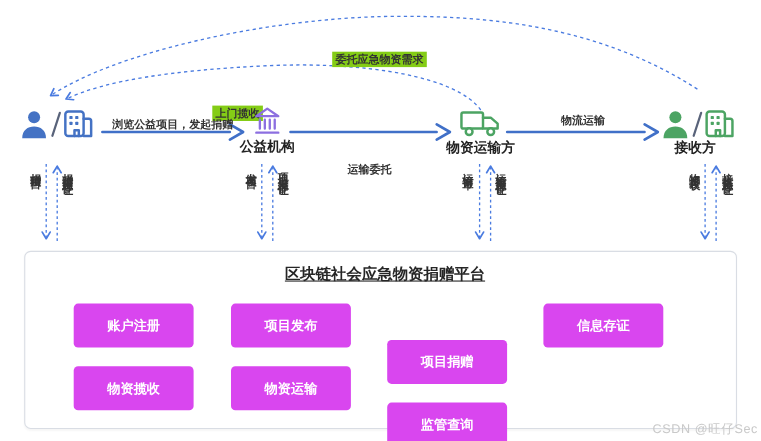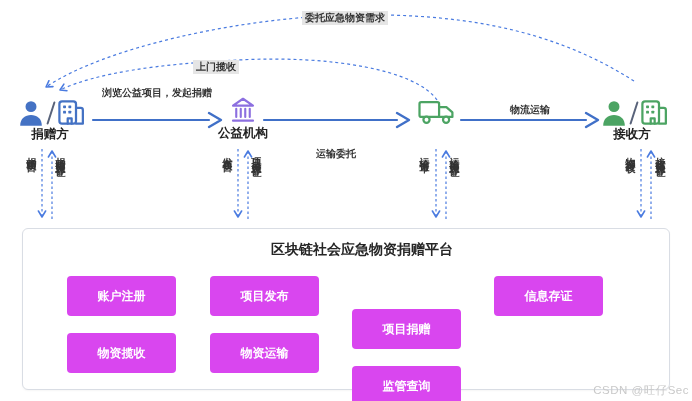--- a/index.html
+++ b/index.html
@@ -2,32 +2,32 @@
 <html><head>
 <meta charset="utf-8">
 <style>
   html,body{margin:0;padding:0;background:#fff;}
   .stage{
     position:relative;width:692px;height:401px;background:#fff;overflow:hidden;
     font-family:"Liberation Sans","DejaVu Sans",sans-serif;color:#262626;
   }
   svg.layer{position:absolute;left:0;top:0;z-index:1;}
   .lbl{position:absolute;z-index:3;font-size:10px;font-weight:bold;color:#333;text-align:center;white-space:nowrap;}
-  .chip{background:#e5e5e5;padding:0 3px;}
+  .chip{background:#84cc16;padding:0 3px;margin-top:36px;}
   .entity-label{position:absolute;z-index:3;font-size:12.5px;font-weight:bold;color:#222;text-align:center;}
   .vtext{
     position:absolute;z-index:3;writing-mode:vertical-rl;text-orientation:upright;
     font-size:10px;font-weight:600;color:#333;letter-spacing:2px;line-height:1;
   }
   .slash{position:absolute;z-index:3;width:2px;height:24px;background:#59637a;transform:rotate(18deg);border-radius:1px;}
   .platform-box{
     position:absolute;left:22px;top:228px;width:646px;height:160px;z-index:2;
     background:#fff;border:1px solid #d9dde4;border-radius:6px;box-shadow:0 1px 2px rgba(0,0,0,0.04);
   }
-  .platform-title{position:absolute;left:16px;top:12px;width:100%;text-align:center;font-size:14px;font-weight:bold;color:#262626;}
+  .platform-title{position:absolute;left:4px;top:12px;width:100%;text-align:center;font-size:14px;font-weight:bold;color:#262626;text-decoration:underline;}
   .btn{
     position:absolute;width:109px;height:40px;background:#d946ef;border-radius:4px;
     color:#fff;font-size:12px;font-weight:bold;display:flex;align-items:center;justify-content:center;
     cursor:pointer;
   }
   .r1{top:47px;} .r2{top:104px;}
   .c1{left:44px;} .c2{left:187px;} .c3{left:329px;margin-top:33px;} .c4{left:471px;}
   .watermark{position:absolute;right:3px;bottom:3px;z-index:4;font-size:11.5px;color:#c9c9c9;letter-spacing:0.5px;}
   .icon{position:absolute;z-index:3;}
 </style>
@@ -64,21 +64,21 @@
       <path d="M436,149 L436,217" marker-end="url(#arrD)"></path>
       <path d="M446,219 L446,151" marker-end="url(#arrD)"></path>
       <path d="M641,149 L641,217" marker-end="url(#arrD)"></path>
       <path d="M651,219 L651,151" marker-end="url(#arrD)"></path>
     </g>
   </svg>
 
   <div class="lbl chip" style="left:302px;top:11px;">委托应急物资需求</div>
   <div class="lbl chip" style="left:193px;top:60px;">上门揽收</div>
 
-  <div class="lbl" style="left:87px;top:86px;width:140px;text-align:center;">浏览公益项目，发起捐赠</div>
+  <div class="lbl" style="left:87px;top:106px;width:140px;text-align:center;">浏览公益项目，发起捐赠</div>
   <div class="lbl" style="left:296px;top:103px;width:80px;margin-top:44px;">运输委托</div>
   <div class="lbl" style="left:490px;top:103px;width:80px;font-family:Liberation Serif, serif;">物流运输</div>
 
   <svg class="icon" style="left:15px;top:99px;" width="32" height="28" viewBox="0 0 22 22">
     <circle cx="11" cy="6" r="4.3" fill="#4472c4"></circle>
     <path d="M2.5,21 C2.5,15.3 6.4,12.6 11,12.6 C15.6,12.6 19.5,15.3 19.5,21 Z" fill="#4472c4"></path>
   </svg>
   <div class="slash" style="left:50px;top:101px;"></div>
   <svg class="icon" style="left:56px;top:98px;" width="30" height="29" viewBox="0 0 22 22">
     <g fill="none" stroke="#4472c4" stroke-width="1.7" stroke-linecap="round" stroke-linejoin="round">
@@ -86,21 +86,20 @@
       <path d="M14.8,7.5 h3.6 a1.6,1.6 0 0 1 1.6,1.6 V19.5 h-5.2"></path>
       <path d="M8.5,19.5 v-4 h3 v4"></path>
     </g>
     <g fill="#4472c4">
       <rect x="5" y="5.6" width="2.2" height="2.2" rx="0.5"></rect>
       <rect x="9" y="5.6" width="2.2" height="2.2" rx="0.5"></rect>
       <rect x="5" y="9.6" width="2.2" height="2.2" rx="0.5"></rect>
       <rect x="9" y="9.6" width="2.2" height="2.2" rx="0.5"></rect>
     </g>
   </svg>
-  <div class="entity-label" style="left:15px;top:126px;width:70px;">捐赠方</div>
   <div class="vtext" style="left:26px;top:149px;">捐赠项目</div>
   <div class="vtext" style="left:55px;top:149px;">捐赠信息存证</div>
 
   <svg class="icon" style="left:227px;top:95px;" width="32" height="30" viewBox="0 0 24 24">
     <g fill="none" stroke="#8c6fe0" stroke-width="1.7" stroke-linecap="round" stroke-linejoin="round">
       <path d="M4,8.5 L12,3 L20,8.5 Z"></path>
       <path d="M6.6,11 V17.5 M10.2,11 V17.5 M13.8,11 V17.5 M17.4,11 V17.5"></path>
       <path d="M4,20.5 H20"></path>
     </g>
   </svg>
@@ -109,20 +108,21 @@
   <div class="vtext" style="left:251px;top:149px;">项目信息存证</div>
 
   <svg class="icon" style="left:417px;top:98px;" width="40" height="28" viewBox="0 0 28 20">
     <g fill="none" stroke="#4ca463" stroke-width="1.6" stroke-linecap="round" stroke-linejoin="round">
       <rect x="1.5" y="3" width="14" height="10.5" rx="1.2"></rect>
       <path d="M15.5,6.5 h5.2 l4.3,3.8 v3.2 h-9.5"></path>
       <circle cx="6.5" cy="15.5" r="2.2" fill="#fff"></circle>
       <circle cx="20.5" cy="15.5" r="2.2" fill="#fff"></circle>
     </g>
   </svg>
+  <div class="entity-label" style="left:387px;top:126px;width:100px;">物资运输方</div>
   <div class="vtext" style="left:419px;top:149px;">运输订单</div>
   <div class="vtext" style="left:449px;top:149px;">运输信息存证</div>
 
   <svg class="icon" style="left:598px;top:99px;" width="32" height="28" viewBox="0 0 22 22">
     <circle cx="11" cy="6" r="4.3" fill="#4ca463"></circle>
     <path d="M2.5,21 C2.5,15.3 6.4,12.6 11,12.6 C15.6,12.6 19.5,15.3 19.5,21 Z" fill="#4ca463"></path>
   </svg>
   <div class="slash" style="left:633px;top:101px;"></div>
   <svg class="icon" style="left:639px;top:98px;" width="30" height="29" viewBox="0 0 22 22">
     <g fill="none" stroke="#4ca463" stroke-width="1.7" stroke-linecap="round" stroke-linejoin="round">

